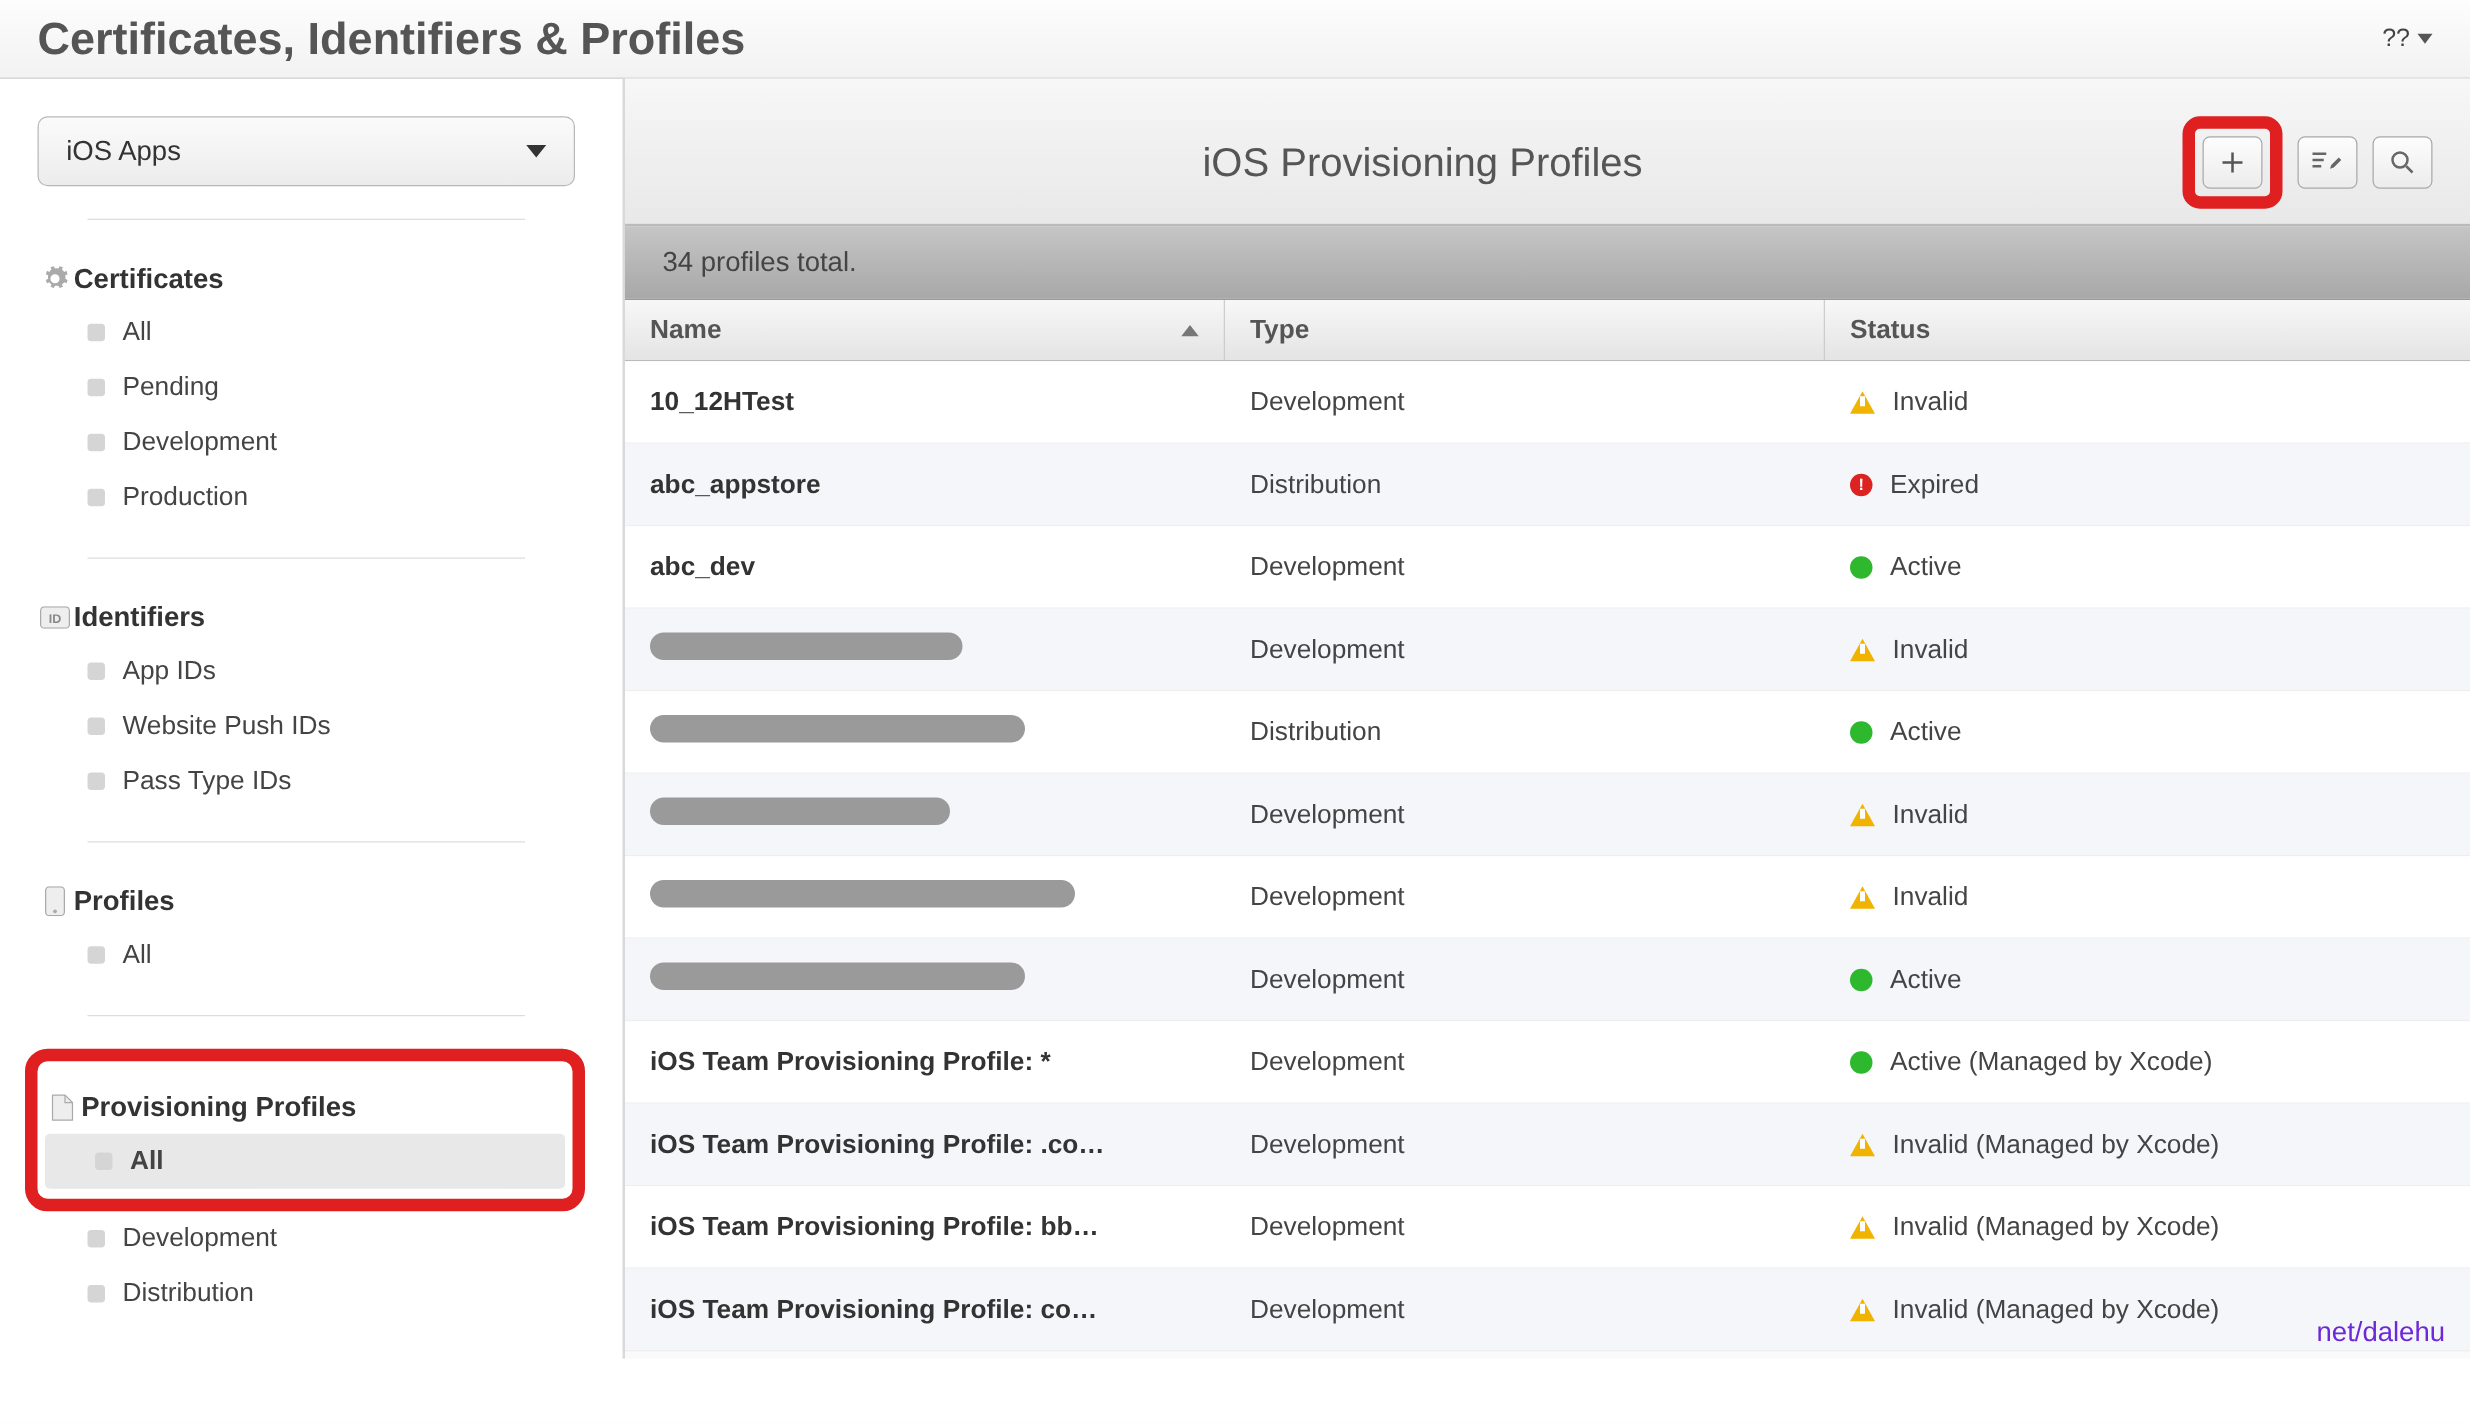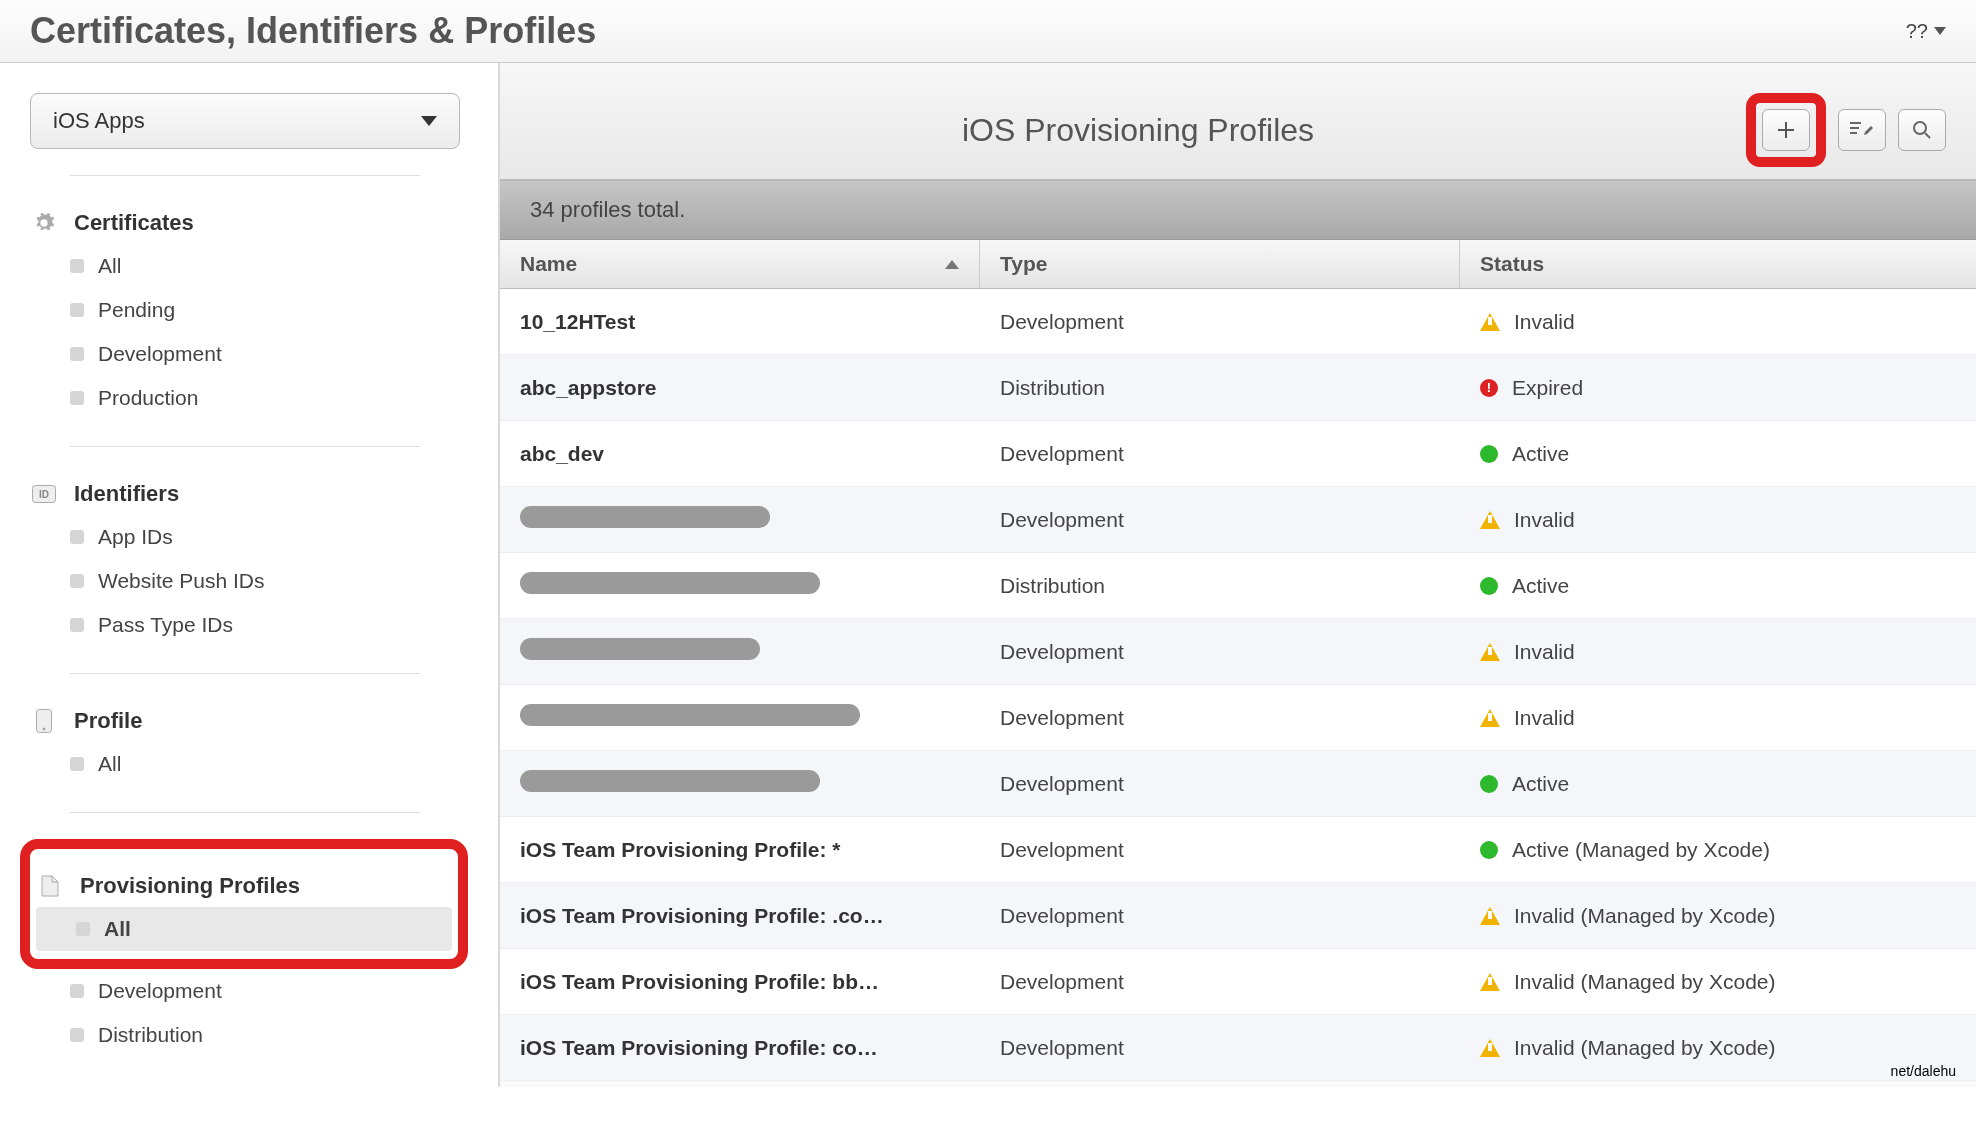--- a/index.html
+++ b/index.html
@@ -60,21 +60,21 @@
 .divider {
   width: 350px;
   height: 1px;
   background: #ddd;
   margin: 26px 0 26px 40px;
 }
 .nav-section { margin-top: 8px; }
 .nav-heading {
   display: flex;
   align-items: center;
-  gap: 17px;
+  gap: 2px;
   font-size: 22px;
   font-weight: 700;
   color: #333;
   padding: 8px 0;
 }
 .heading-icon {
   width: 27px; height: 24px;
   display: inline-flex;
   align-items: center; justify-content: center;
   color: #888;
@@ -213,22 +213,22 @@
 .icon-expired {
   width: 18px; height: 18px; border-radius: 50%;
   background: #d22;
   display: inline-flex; align-items: center; justify-content: center;
   color: #fff; font-size: 13px; font-weight: 700;
 }
 .watermark {
   position: absolute;
   right: 20px;
   bottom: 8px;
-  font-size: 14px;
-  color: #000000;
+  font-size: 22px;
+  color: #6d28d9;
 }
 </style>
 </head>
 <body>
 
 <div class="header-bar">
   <div class="header-title">Certificates, Identifiers &amp; Profiles</div>
   <div class="header-right">
     <span>??</span>
     <span class="caret" style="display:inline-block;width:0;height:0;border-left:6px solid transparent;border-right:6px solid transparent;border-top:8px solid #555"></span>
@@ -297,21 +297,21 @@
     <div class="divider"></div>
 
     <div class="nav-section">
       <div class="nav-heading">
         <span class="heading-icon">
           <svg width="16" height="24" viewBox="0 0 16 24">
               <rect x="0.5" y="0.5" width="15" height="23" rx="3" fill="#eee" stroke="#aaa"></rect>
               <circle cx="8" cy="20" r="1.5" fill="#aaa"></circle>
             </svg>
         </span>
-        <span>Profile</span>
+        <span>Profiles</span>
       </div>
       <div class="nav-item">
           <span class="bullet"></span>
           <span>All</span>
         </div>
     </div>
     <div class="divider"></div>
 
     <div class="highlight-box-1">
       <div class="nav-section">

